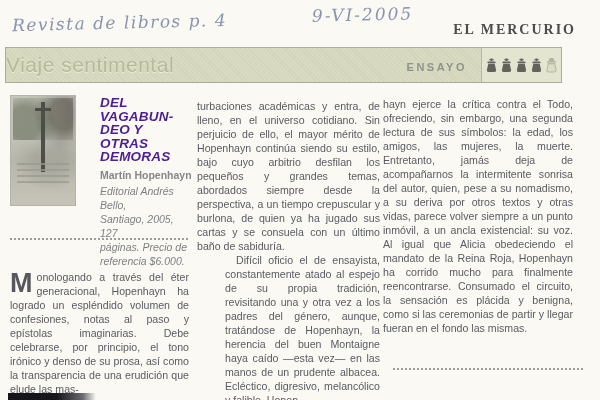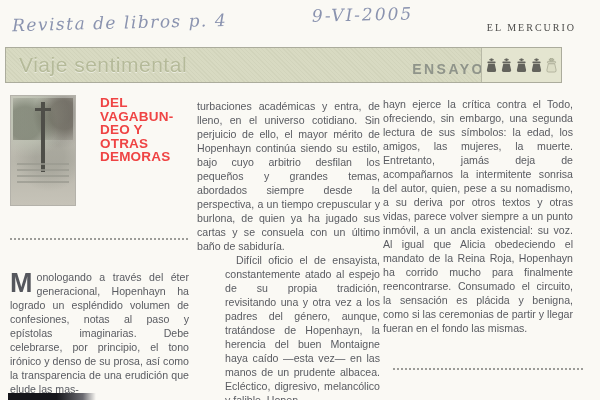--- a/index.html
+++ b/index.html
@@ -16,40 +16,40 @@
     position:absolute;top:10px;left:12px;width:420px;
     font-family:"DejaVu Serif", serif;font-style:italic;
     font-size:17px;color:#8a93af;letter-spacing:1.5px;
     transform:rotate(-1.4deg);white-space:nowrap;
   }
   .handwriting .hw-date{position:absolute;left:300px;top:-2px;letter-spacing:2px;}
 
   
   .masthead{
     position:absolute;top:22px;right:24px;
-    font-family:"Liberation Serif", serif;font-weight:normal;
-    font-size:10px;letter-spacing:2px;color:#4c4c4a;
+    font-family:"Liberation Serif", serif;font-weight:bold;
+    font-size:14px;letter-spacing:2px;color:#4c4c4a;
   }
 
   
   .section-bar{
     position:absolute;left:5px;top:47px;width:557px;height:36px;
     background:#d8dac2;
     background-image:repeating-linear-gradient(45deg,rgba(90,95,60,.05) 0 1px,transparent 1px 3px);
     border:1px solid #abac9c;box-sizing:border-box;
     display:flex;align-items:center;
   }
   .section-title{
-    font-size:21px;color:#b5ba99;padding-left:13px;
+    font-size:21px;color:#b5ba99;padding-left:0;
     text-shadow:0 1px 0 rgba(255,255,255,.5);
     letter-spacing:.5px;flex:0 0 auto;
   }
   .genre-label{
-    position:absolute;right:76px;top:13px;
-    font-size:14px;letter-spacing:2.5px;color:#8f948a;font-weight:bold;
+    position:absolute;right:94px;top:13px;
+    font-size:11px;letter-spacing:2.5px;color:#8f948a;font-weight:bold;
   }
   .rating-box{
     position:absolute;right:0;top:0;height:100%;width:80px;
     background:#e4e5d0;border-left:1px solid #b8b9a6;
     display:flex;align-items:center;justify-content:center;gap:2px;
     box-sizing:border-box;
   }
   .rating-box svg{width:13px;height:15px;}
   .pot.f{fill:#63635c;}
   .pot.e{fill:#dcddc6;stroke:#a6a892;stroke-width:.7;}
@@ -68,21 +68,21 @@
   .cover-post:before{content:"";position:absolute;left:-6px;top:6px;width:16px;height:3px;background:#4e4e48;}
   .cover-foliage{position:absolute;left:2px;top:2px;right:2px;height:42px;
     background:radial-gradient(circle at 20% 60%, rgba(95,100,85,.55) 0 30%, transparent 60%),
                radial-gradient(circle at 85% 40%, rgba(90,85,75,.6) 0 25%, transparent 55%);}
   .cover-caption{position:absolute;left:6px;bottom:18px;right:6px;height:24px;
     background:repeating-linear-gradient(#9a9a90 0 2px, transparent 2px 6px);opacity:.75;}
 
   .book-block{position:absolute;left:100px;top:96px;width:92px;}
   .book-title{
     font-weight:bold;font-size:13.5px;line-height:13.5px;
-    color:#ef4444;white-space:pre-line;letter-spacing:.2px;
+    color:#4c1d95;white-space:pre-line;letter-spacing:.2px;font-style:italic;
   }
   .book-author{margin-top:5px;font-weight:bold;font-size:10.5px;color:#87878a;}
   .book-details{
     margin-top:3px;font-style:italic;font-size:10.5px;line-height:14px;
     color:#7f8083;white-space:pre-line;
   }
 
   
   .rule-dotted{border-top:2px dotted #9c9c98;position:absolute;}
   #rule-col1{left:10px;top:238px;width:178px;}
@@ -163,20 +163,25 @@
   <div class="book-cover">
     <div class="cover-foliage"></div>
     <div class="cover-post"></div>
     <div class="cover-caption"></div>
   </div>
 
   <div class="book-block">
     <div class="book-title">DEL VAGABUN-
 DEO Y OTRAS
 DEMORAS</div>
+    <div class="book-author">Martín Hopenhayn</div>
+    <div class="book-details">Editorial Andrés Bello,
+Santiago, 2005, 127
+páginas. Precio de
+referencia $6.000.</div>
   </div>
 
   <div id="rule-col1" class="rule-dotted"></div>
 
   <div id="col1" class="col">
     <p><span class="dropcap">M</span><span>onologando a través del éter generacional, Hopenhayn ha logrado un espléndido volumen de confesiones, notas al paso y epístolas imaginarias. Debe celebrarse, por principio, el tono irónico y denso de su prosa, así como la transparencia de una erudición que elude las mas-</span></p>
   </div>
 
   <div id="col2" class="col">
     <p>turbaciones académicas y entra, de lleno, en el universo cotidiano. Sin perjuicio de ello, el mayor mérito de Hopenhayn continúa siendo su estilo, bajo cuyo arbitrio desfilan los pequeños y grandes temas, abordados siempre desde la perspectiva, a un tiempo crepuscular y burlona, de quien ya ha jugado sus cartas y se consuela con un último baño de sabiduría.</p>

